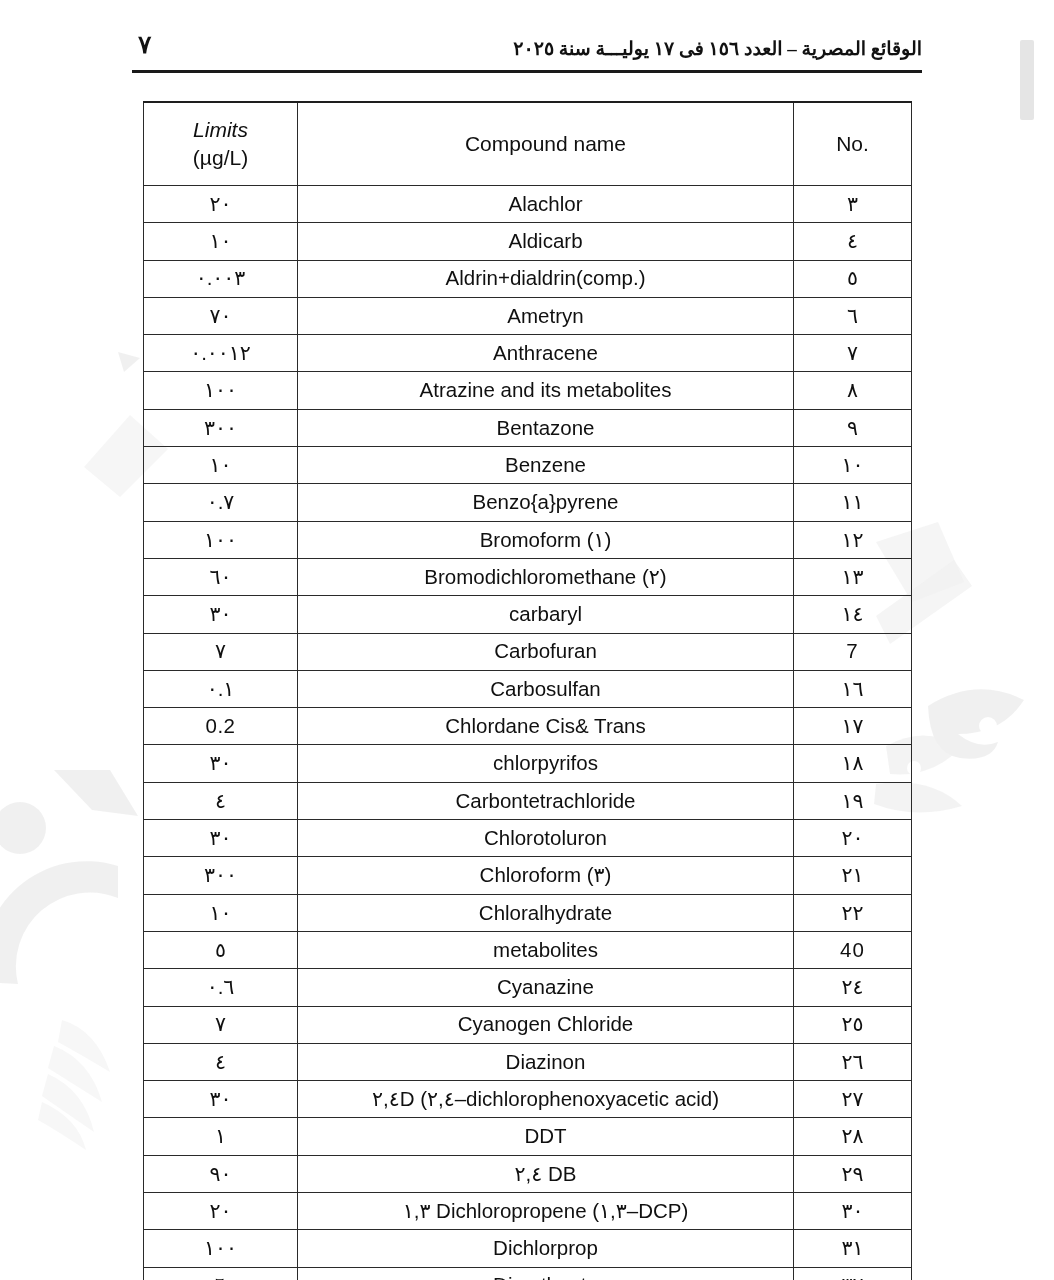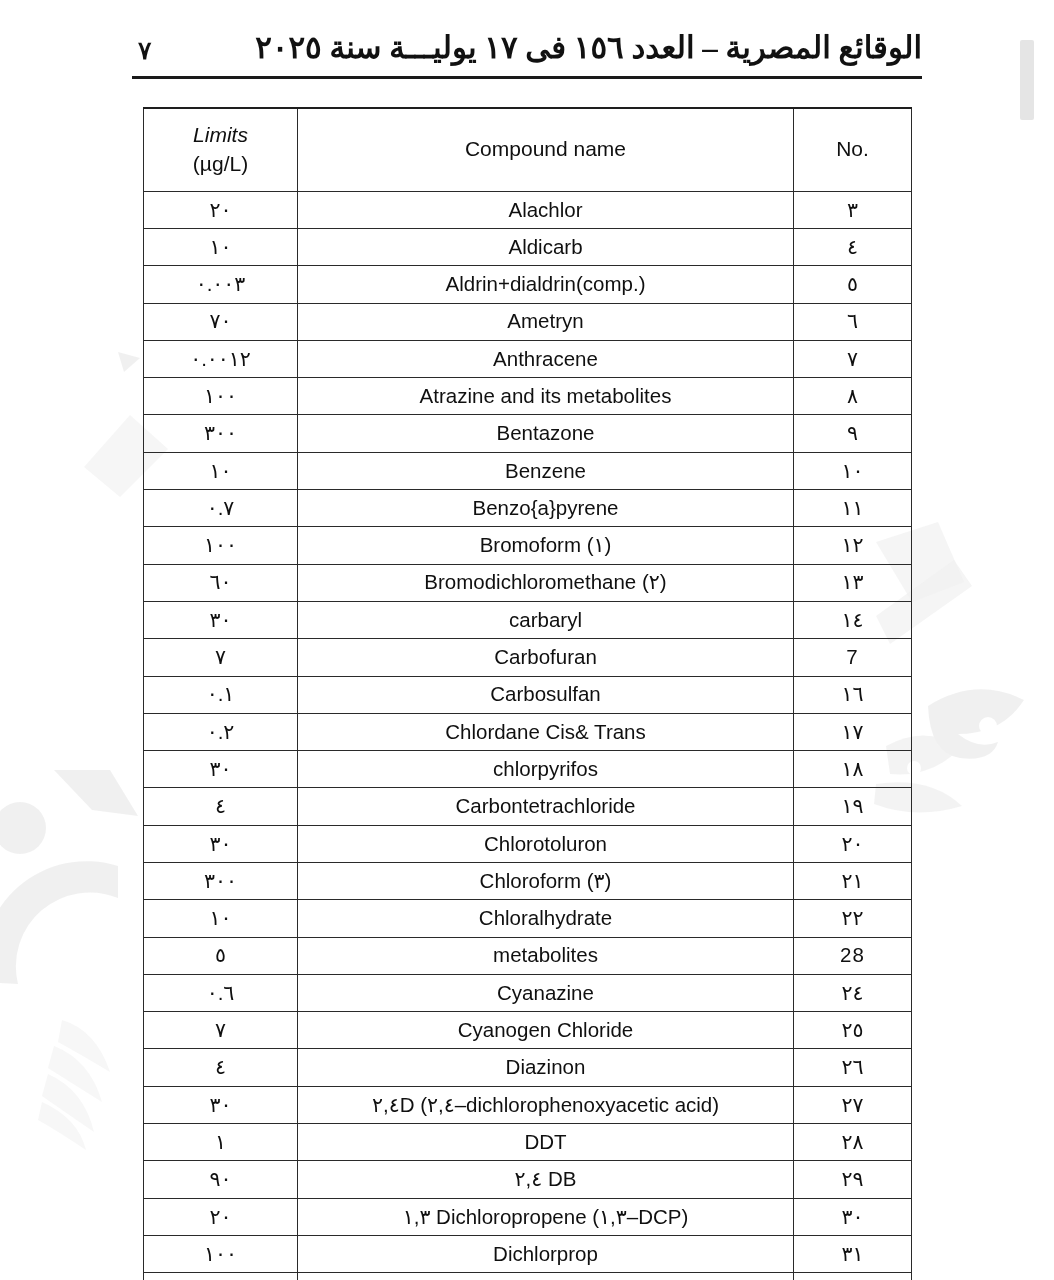--- a/index.html
+++ b/index.html
@@ -44,21 +44,21 @@
     width: 790px;
     margin: 0 auto;
     padding-top: 30px;
     display: flex;
     align-items: flex-end;
     justify-content: space-between;
     direction: rtl;
   }
   .header-title {
     font-family: "Liberation Serif", "DejaVu Serif", serif;
-    font-size: 31px;
+    font-size: 19px;
     font-weight: 700;
     letter-spacing: 0px;
     white-space: nowrap;
     line-height: 1.15;
     color: #111;
   }
   .header-pageno {
     font-family: "Liberation Serif", "DejaVu Serif", serif;
     font-size: 25px;
     font-weight: 700;
@@ -251,21 +251,21 @@
           <td class="cell-limit">٧</td>
           <td class="cell-name">Carbofuran</td>
           <td class="cell-no">7</td>
         </tr>
         <tr>
           <td class="cell-limit">٠.١</td>
           <td class="cell-name">Carbosulfan</td>
           <td class="cell-no">١٦</td>
         </tr>
         <tr>
-          <td class="cell-limit">٠.٢</td>
+          <td class="cell-limit">0.2</td>
           <td class="cell-name">Chlordane Cis&amp; Trans</td>
           <td class="cell-no">١٧</td>
         </tr>
         <tr>
           <td class="cell-limit">٣٠</td>
           <td class="cell-name">chlorpyrifos</td>
           <td class="cell-no">١٨</td>
         </tr>
         <tr>
           <td class="cell-limit">٤</td>
@@ -283,21 +283,21 @@
           <td class="cell-no">٢١</td>
         </tr>
         <tr>
           <td class="cell-limit">١٠</td>
           <td class="cell-name">Chloralhydrate</td>
           <td class="cell-no">٢٢</td>
         </tr>
         <tr>
           <td class="cell-limit">٥</td>
           <td class="cell-name">metabolites</td>
-          <td class="cell-no">28</td>
+          <td class="cell-no">40</td>
         </tr>
         <tr>
           <td class="cell-limit">٠.٦</td>
           <td class="cell-name">Cyanazine</td>
           <td class="cell-no">٢٤</td>
         </tr>
         <tr>
           <td class="cell-limit">٧</td>
           <td class="cell-name">Cyanogen Chloride</td>
           <td class="cell-no">٢٥</td>

